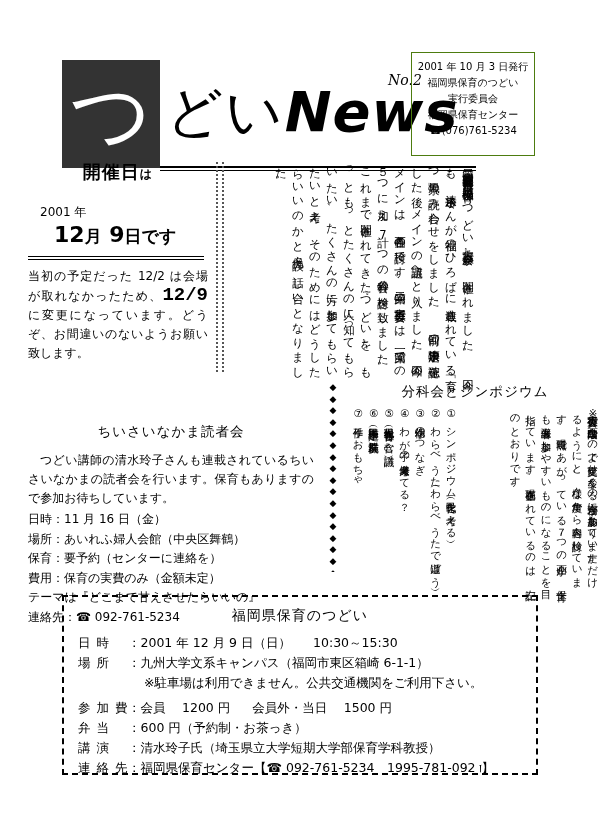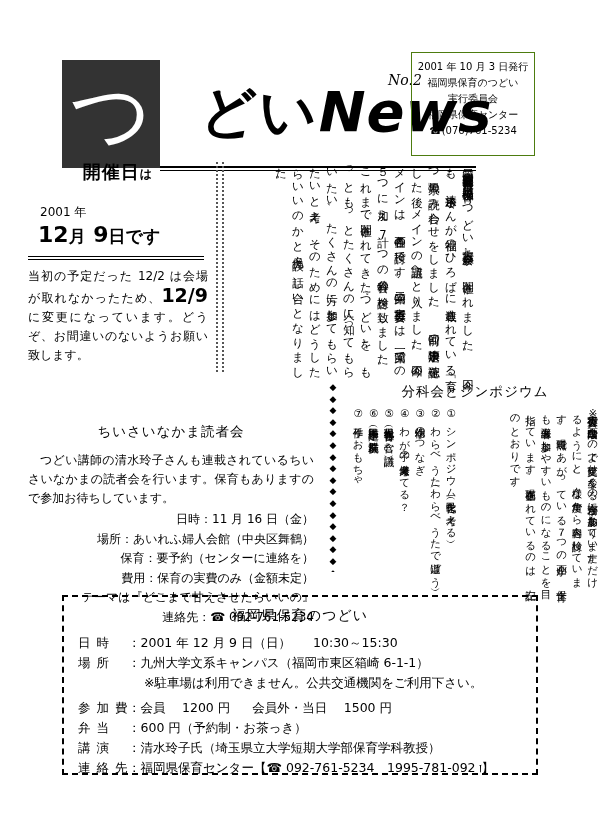--- a/index.html
+++ b/index.html
@@ -55,23 +55,22 @@
     font-family: "DejaVu Sans", sans-serif;
     font-size: 56px;
     font-weight: 700;
     font-style: italic;
     letter-spacing: 1px;
     white-space: nowrap;
     line-height: 1;
   }
   .title-word .kana {
     font-style: normal;
-    font-weight: 700;
+    font-weight: 400;
     letter-spacing: 2px;
-    margin-left: 34px;
   }
   .issue-no {
     position: absolute;
     left: 326px;
     top: 12px;
     font-family: "DejaVu Serif", "Liberation Serif", serif;
     font-style: italic;
     font-size: 14px;
   }
   .masthead-rule {
@@ -153,39 +152,39 @@
     margin: 0 0 20px 0;
   }
   #date-heading .suffix { font-size: 12px; }
   #date-year {
     font-size: 12px;
     margin-left: 12px;
   }
   #date-main {
     font-size: 22px;
     font-weight: 700;
-    margin-left: 10px;
+    margin-left: 26px;
     margin-top: 1px;
     white-space: nowrap;
   }
   #date-main .unit { font-size: 17px; font-weight: 700; }
   #date-rule {
     margin-top: 8px;
     border-top: 1px solid #000;
     border-bottom: 1px solid #000;
     height: 2px;
     width: 176px;
   }
   #date-note {
     font-size: 12px;
     line-height: 19px;
     margin-top: 7px;
     text-align: justify;
   }
-  #date-note .big { font-size: 19px; font-weight: 700; }
+  #date-note .big { font-size: 19px; font-weight: 700; font-family: Liberation Mono, monospace; }
 
   
   #mid {
     position: absolute;
     left: 28px;
     top: 376px;
     width: 544px;
     height: 205px;
   }
   #readers-club {
@@ -206,21 +205,21 @@
     line-height: 19px;
     text-align: justify;
     text-indent: 1em;
   }
   #readers-list {
     list-style: none;
     margin: 2px 0 0 0;
     padding: 0;
     font-size: 12px;
     line-height: 19.5px;
-    text-align: right;
+    text-align: left;
   }
   #readers-list li { white-space: nowrap; }
 
   #diamond-divider {
     position: absolute;
     left: 300px;
     top: 6px;
     height: 190px;
     width: 10px;
     overflow: hidden;

